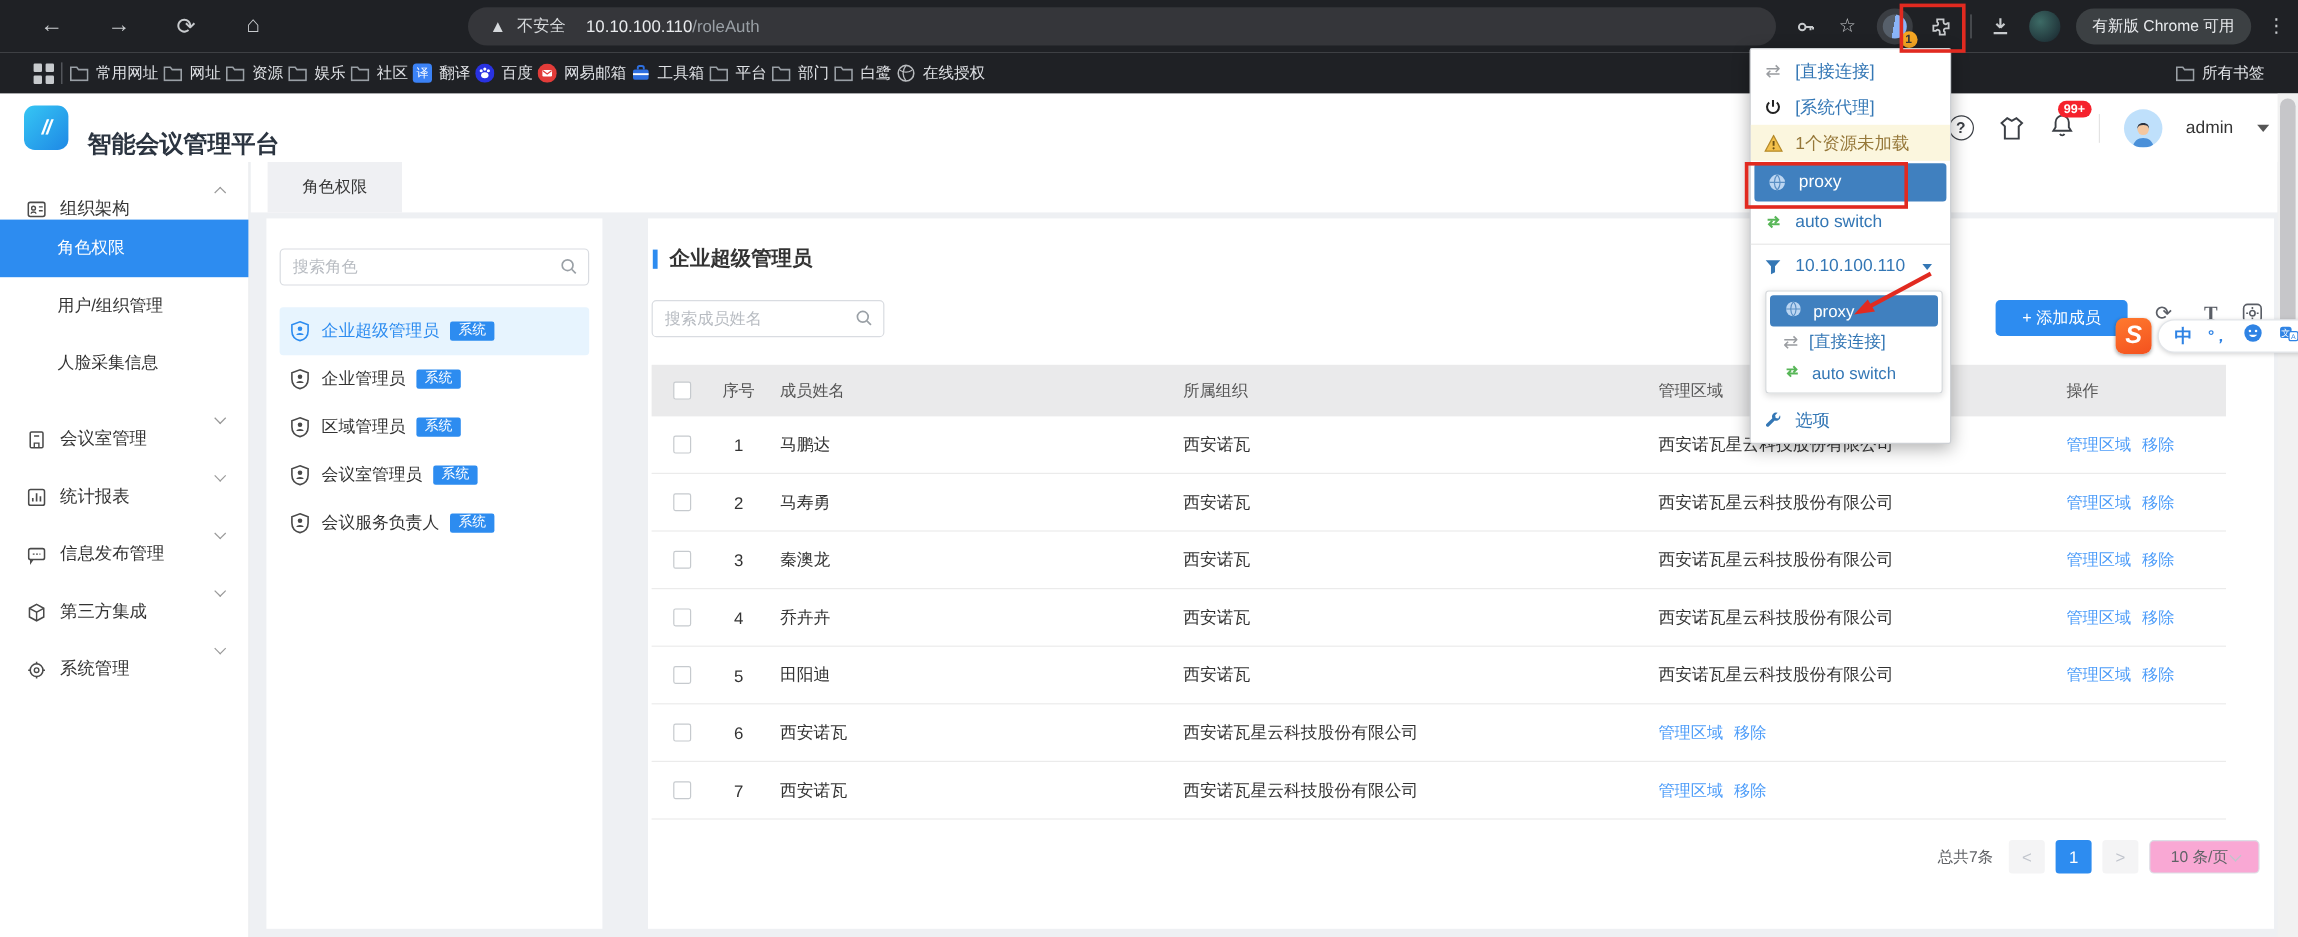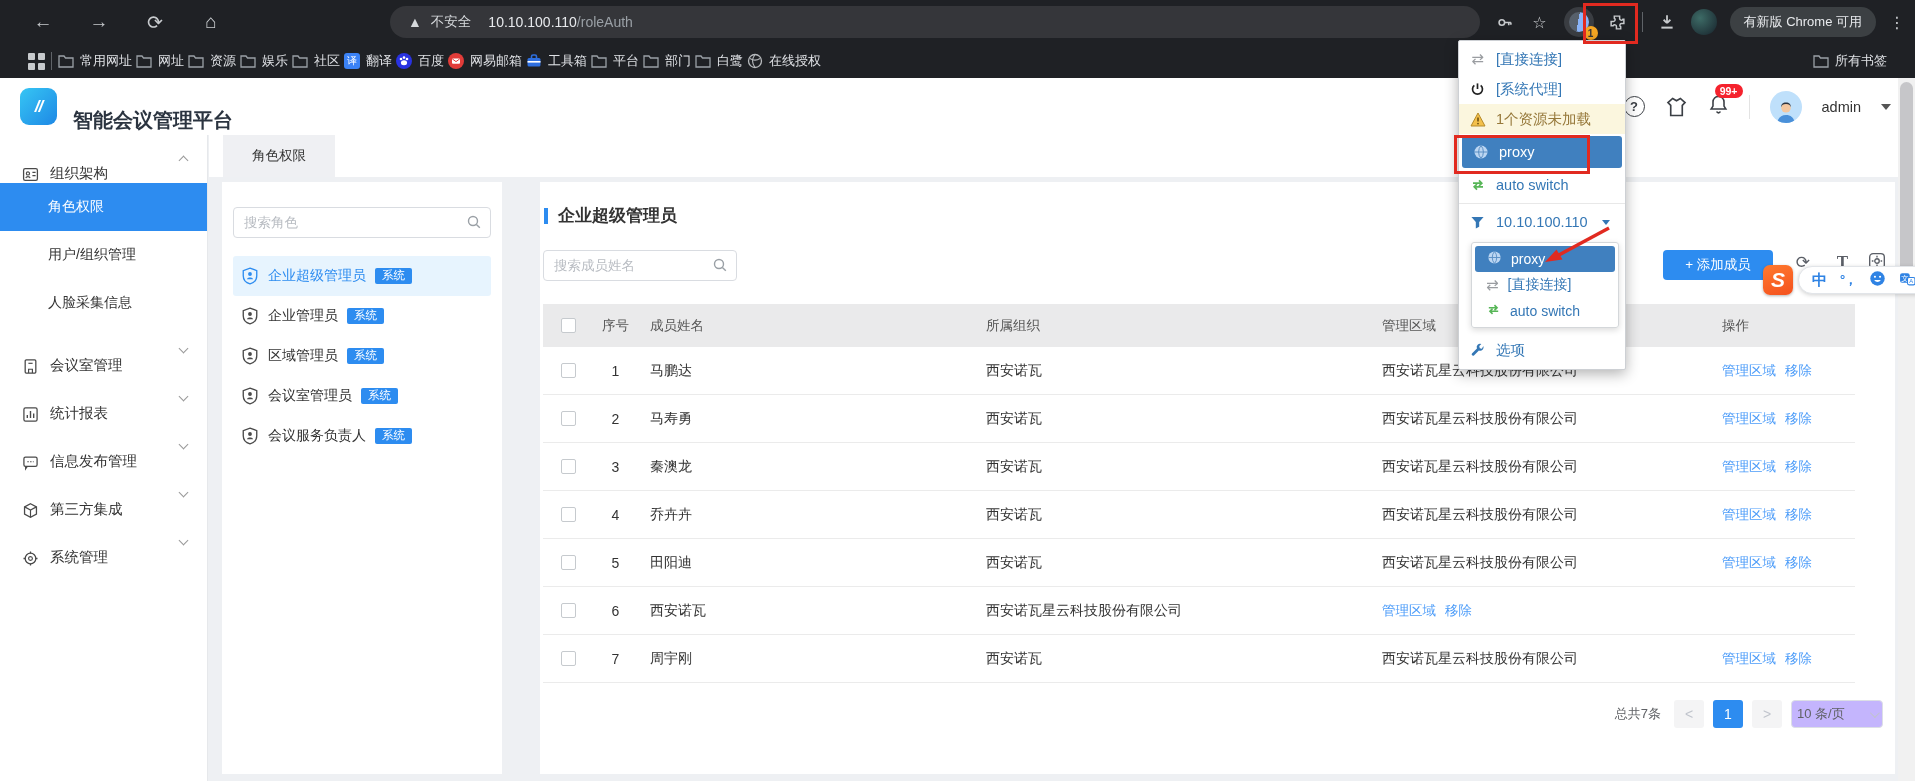--- a/index.html
+++ b/index.html
@@ -97,21 +97,21 @@
   .c-no { text-align:center; }
   .cell { padding-left:12px; }
   .links { padding-left:12px; display:flex; gap:9px; }
   .lnk { color:#4c9cf9; font-size:13.5px; cursor:pointer; }
 
   
   .pagination { position:absolute; right:12px; top:518px; display:flex; align-items:center; gap:9px; }
   .pg-total { font-size:13px; color:#606266; margin-right:4px; }
   .pg-btn { width:30px; height:28px; border-radius:3px; background:#f4f4f5; color:#c0c4cc; display:flex; align-items:center; justify-content:center; font-size:14px; cursor:pointer; }
   .pg-btn.cur { background:#2d8cf0; color:#fff; }
-  .pg-size { width:92px; height:28px; border:1px solid #dcdfe6; border-radius:4px; display:flex; align-items:center; justify-content:space-between; padding:0 5px; font-size:13px; color:#606266; cursor:pointer; background:#c4b5fd; }
+  .pg-size { width:92px; height:28px; border:1px solid #dcdfe6; border-radius:4px; display:flex; align-items:center; justify-content:space-between; padding:0 17px; font-size:13px; color:#606266; cursor:pointer; background:#f9a8d4; }
   .pg-size .chev2 { width:7px; height:7px; border-right:1.5px solid #c0c4cc; border-bottom:1.5px solid #c0c4cc; transform:rotate(45deg) translateY(-2px); }
 
   
   .scrollbar { position:absolute; right:0; top:78px; width:17px; height:703px; background:#f1f1f1; z-index:5; }
   .scroll-thumb { position:absolute; left:2px; top:4px; width:13px; height:210px; background:#c6c6c9; border-radius:7px; }
 
   
   .ime { position:absolute; left:1763px; top:265px; display:flex; align-items:center; gap:5px; z-index:30; }
   .s-logo { width:30px; height:30px; border-radius:7px; background:linear-gradient(160deg,#ff7a2f,#f4511e); color:#fff; font-weight:bold; font-style:italic; font-size:21px; display:flex; align-items:center; justify-content:center; box-shadow:0 1px 3px rgba(0,0,0,.3); }
   .ime-pill { height:28px; background:#fff; border:1px solid #e2e5e9; border-radius:14px; box-shadow:0 1px 4px rgba(0,0,0,.18); display:flex; align-items:center; gap:13px; padding:0 13px; color:#2f83e4; }
@@ -553,21 +553,20 @@
         <span class="links">
             <span class="lnk">管理区域</span>
             <span class="lnk">移除</span>
           </span>
       </div>
       <div class="trow">
         <span class="c-cb">
             <span class="cb"></span>
           </span>
         <span class="c-no">7</span>
-        <span class="cell">周宇刚</span>
         <span class="cell">西安诺瓦</span>
         <span class="cell">西安诺瓦星云科技股份有限公司</span>
         <span class="links">
             <span class="lnk">管理区域</span>
             <span class="lnk">移除</span>
           </span>
       </div>
     </div>
 
     <div class="pagination">

